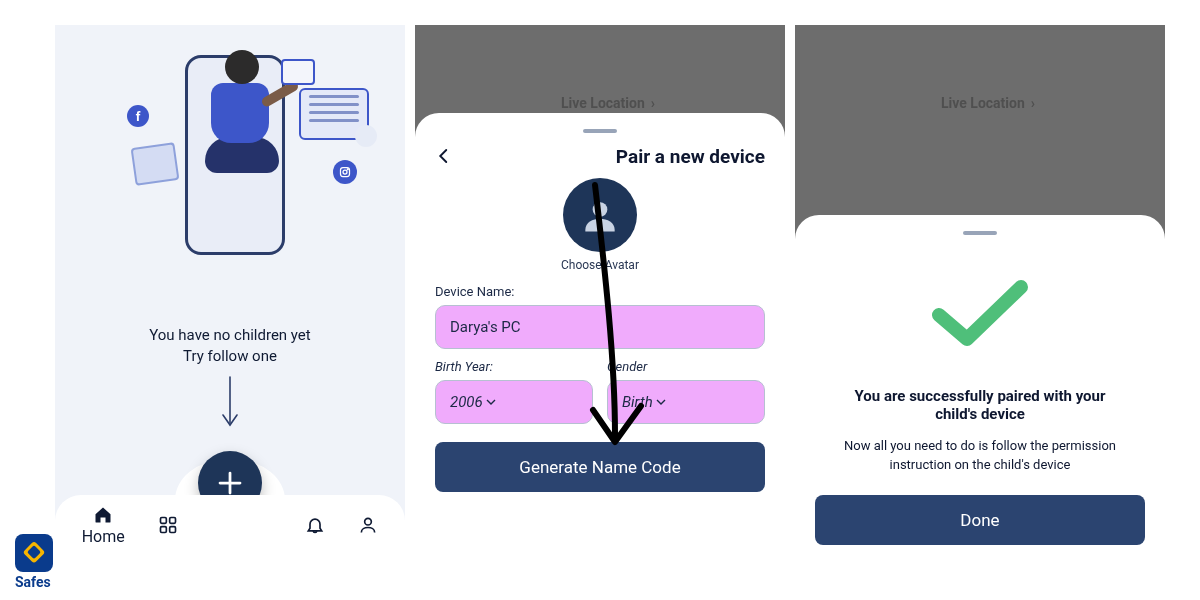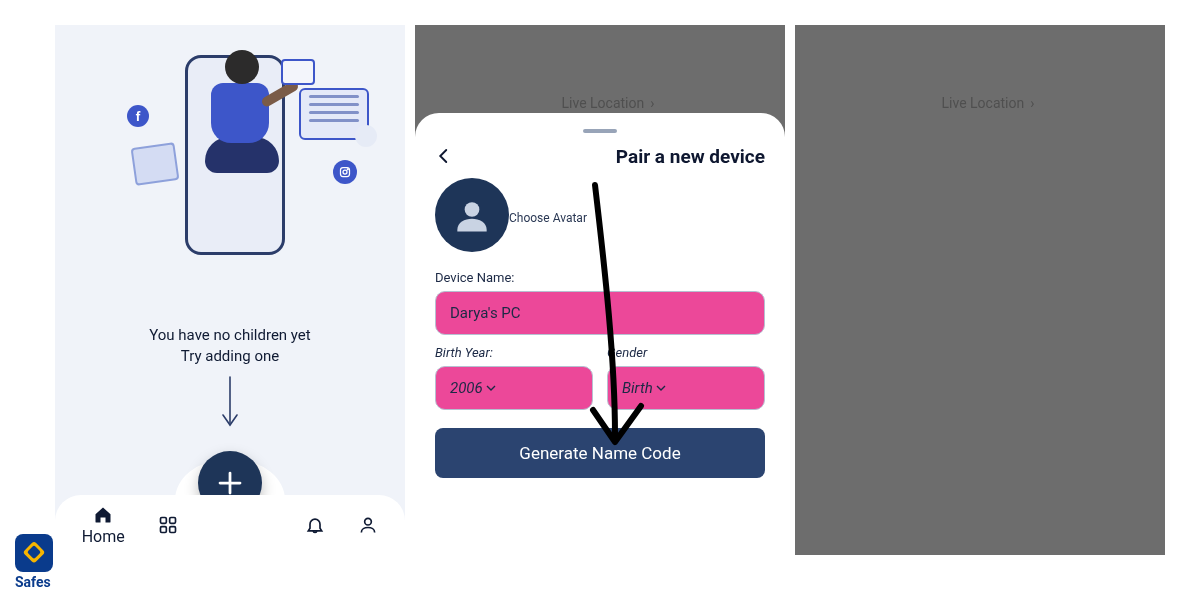--- a/index.html
+++ b/index.html
@@ -31,35 +31,35 @@
   .person-legs{position:absolute;left:150px;top:112px;width:74px;height:36px;background:#25326a;border-radius:40px 40px 20px 20px;}
   .fb-circle{position:absolute;left:72px;top:80px;width:22px;height:22px;border-radius:50%;background:#3d56c9;color:#fff;display:flex;align-items:center;justify-content:center;font-weight:bold;font-size:13px;}
   .ig-circle{position:absolute;left:278px;top:135px;width:24px;height:24px;border-radius:50%;background:#3d56c9;color:#fff;display:flex;align-items:center;justify-content:center;}
   .pic-card{position:absolute;left:78px;top:120px;width:44px;height:38px;background:#d4dcf3;border:2px solid #8ea1db;border-radius:4px;transform:rotate(-8deg);}
   .speech1{position:absolute;left:226px;top:34px;width:34px;height:26px;background:#f3f5fb;border:2px solid #3d56c9;border-radius:4px;}
   .panel-card{position:absolute;left:244px;top:63px;width:70px;height:52px;background:#e4e9f8;border:2px solid #3d56c9;border-radius:6px;}
   .panel-card .line{height:3px;background:#8191c8;margin:5px 8px;border-radius:2px;}
   .star-badge{position:absolute;left:300px;top:100px;width:22px;height:22px;border-radius:50%;background:#e6ebf6;}
 
   
-  .p2 .dim, .p3 .dim{position:absolute;top:0;left:16px;right:0;height:120px;}
+  .p2 .dim, .p3 .dim{position:absolute;top:0;left:16px;right:0;height:120px;font-weight:bold;}
   .dim .pill{position:absolute;top:70px;left:50%;transform:translateX(-50%);color:#232323;font-size:14px;opacity:.4}
   .dim .chev{display:inline-block;margin-left:6px;}
   .sheet{position:absolute;left:0;right:0;bottom:0;background:#fff;border-radius:24px 24px 0 0;padding:16px 20px 22px;}
   .p2 .sheet{top:88px;}
   .p3 .sheet{top:190px;}
   .drag-handle{width:34px;height:4px;background:#98a4b8;border-radius:4px;margin:0 auto 12px;}
   .sheet-header{position:relative;display:flex;align-items:center;justify-content:flex-end;margin-bottom:10px;}
   .sheet-back{position:absolute;left:0;top:2px;cursor:pointer;}
   .sheet-title{font-size:19px;font-weight:700;color:#0e1730;}
-  .avatar-block{display:flex;align-items:center;margin-bottom:12px;cursor:pointer;}
+  .avatar-block{display:flex;flex-direction:column;align-items:center;margin-bottom:12px;cursor:pointer;}
   .avatar-circle{width:74px;height:74px;border-radius:50%;background:#1e3558;display:flex;align-items:center;justify-content:center;margin-bottom:6px;}
   .avatar-label{font-size:12px;color:#2a3854;}
   .field-label{font-size:13px;color:#1c2945;margin:10px 0 6px;}
-  .input, .select{width:100%;border:1px solid #b6c0d1;border-radius:10px;padding:12px 14px;font-size:15px;color:#1c2945;background:#ec4899;}
+  .input, .select{width:100%;border:1px solid #b6c0d1;border-radius:10px;padding:12px 14px;font-size:15px;color:#1c2945;background:#f0abfc;}
   .select{display:flex;align-items:center;cursor:pointer;}
   .row2{display:flex;gap:14px;}
   .row2 > div{flex:1;font-style:italic;}
   .primary-btn{display:block;width:100%;margin-top:18px;background:#2b4470;color:#fff;border:none;border-radius:8px;padding:15px;font-size:17px;cursor:pointer;}
 
   
   .anno-arrow{position:absolute;top:155px;left:160px;pointer-events:none;}
 
   
   .success-center{display:flex;flex-direction:column;align-items:center;padding-top:26px;}
@@ -99,21 +99,21 @@
         <div class="line"></div>
           <div class="line"></div>
           <div class="line"></div>
           <div class="line"></div>
       </div>
       <div class="star-badge"></div>
     </div>
 
     <div class="p1-text">
       <div>You have no children yet</div>
-      <div>Try adding one</div>
+      <div>Try follow one</div>
     </div>
 
     <div class="down-arrow">
       <svg width="18" height="54" viewBox="0 0 18 54" stroke="#2c3d6a" stroke-width="1.6" fill="none" stroke-linecap="round">
         <line x1="9" y1="2" x2="9" y2="48"></line>
         <polyline points="2,40 9,50 16,40"></polyline>
       </svg>
     </div>
 
     <div class="tab-curve"></div>
@@ -214,20 +214,33 @@
       <path d="M18 230 L40 262 L66 226" stroke="#000" stroke-width="6" fill="none" stroke-linecap="round" stroke-linejoin="round"></path>
     </svg>
   </div>
 
   <div class="panel p3">
     <div class="dim">
       <div class="pill">
         <span>Live Location</span><span class="chev">›</span>
       </div>
     </div>
+    <div class="sheet">
+      <div class="drag-handle"></div>
+      <div class="success-center">
+        <div class="check-wrap">
+          <svg width="110" height="80" viewBox="0 0 110 80">
+              <path d="M14 42 L42 66 L96 14" fill="none" stroke="#4fbf7a" stroke-width="14" stroke-linecap="round" stroke-linejoin="round"></path>
+            </svg>
+        </div>
+        <div class="s-heading">You are successfully paired with your child's device</div>
+        <div class="s-sub">Now all you need to do is follow the permission instruction on the child's device</div>
+      </div>
+      <button class="primary-btn">Done</button>
+    </div>
   </div>
 
   <div class="appbadge">
     <div class="iconbox">
       <svg width="26" height="26" viewBox="0 0 26 26">
         <rect x="13" y="1" width="16" height="16" rx="3" transform="rotate(45 13 1)" fill="#f7b500"></rect>
         <rect x="13" y="5" width="10" height="10" rx="2" transform="rotate(45 13 5)" fill="#0a3b8c"></rect>
       </svg>
     </div>
     <div class="name">Safes</div>

